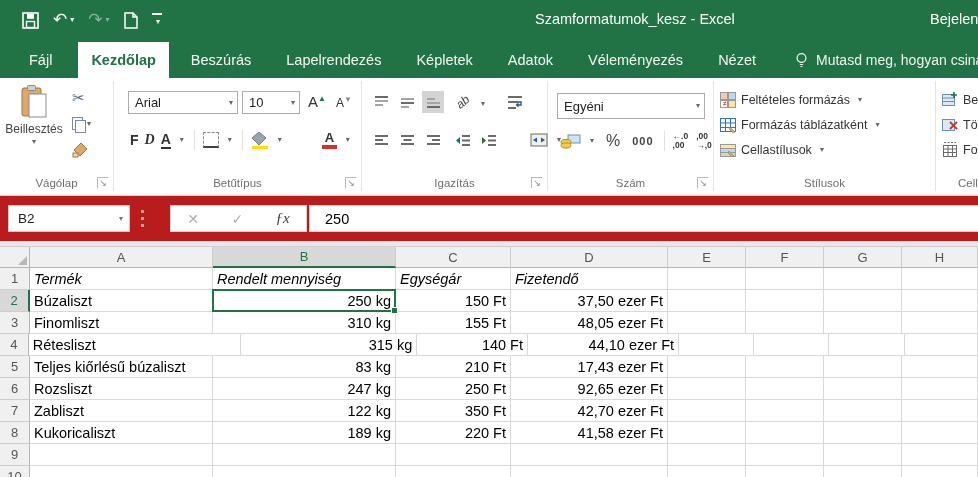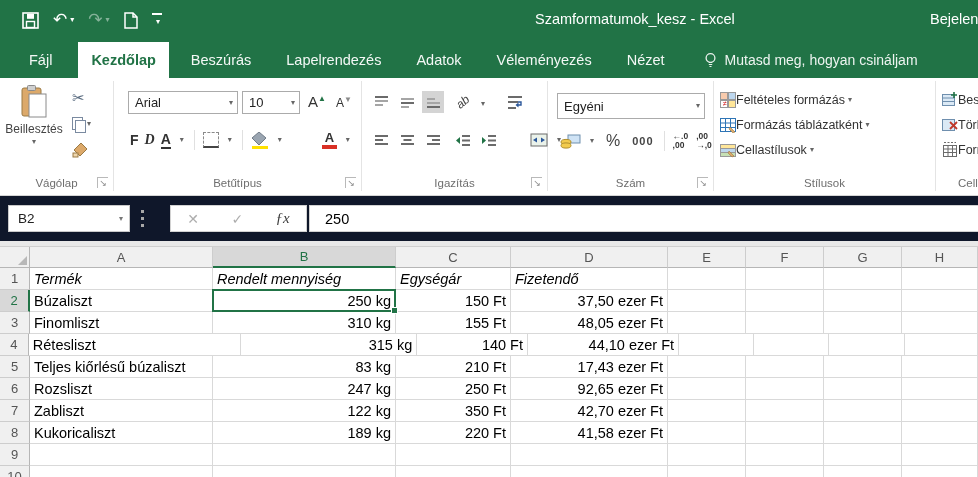--- a/index.html
+++ b/index.html
@@ -73,26 +73,26 @@
 
   .alico { width:22px; height:22px; display:flex; align-items:center; justify-content:center; margin-right:4px; }
   .alico.active { background:#d4d4d4; }
   .ab { font-style:italic; font-size:12px; color:#444; transform:rotate(-40deg); display:inline-block; }
   .decbtn { display:flex; flex-direction:column; font-size:8.5px; line-height:9px; color:#333;
             margin-right:8px; font-weight:700; }
   .numtext { font-size:16px; color:#444; margin-right:12px; }
   .numzeros { font-size:11px; font-weight:700; color:#444; letter-spacing:1px; margin-right:10px; }
   .vsep { width:1px; height:20px; background:#e0e0e0; margin-right:8px; }
 
-  .stylerow { position:absolute; left:6px; display:flex; align-items:center; 
+  .stylerow { position:absolute; left:6px; display:flex; align-items:center; gap:5px;
               height:21px; white-space:nowrap; font-size:12.5px; color:#333; }
   .stylerow .dd { color:#666; }
 
   
-  .fbar { position:absolute; left:0; top:196px; width:100%; height:45px; background:#0f172a; }
+  .fbar { position:absolute; left:0; top:196px; width:100%; height:45px; background:#b91c1c; }
   .namebox { position:absolute; left:8px; top:9px; width:122px; height:27px; background:#fff;
              border:1px solid #c9c9c9; display:flex; align-items:center; font-size:13.5px; color:#222;
              padding-left:9px; }
   .namebox .dd { position:absolute; right:6px; color:#777; }
   .fsplit { position:absolute; left:141px; top:14px; height:17px; width:0;
             border-left:3px dotted #a8a8a8; }
   .fxbox { position:absolute; left:170px; top:9px; width:137px; height:27px; background:#fff;
            border:1px solid #d2d2d2; display:flex; align-items:center; justify-content:space-around;
            color:#adadad; font-size:14px; }
   .fxbox .fx { color:#3d3d3d; font-style:italic; font-family:"Liberation Serif",serif; font-size:15px; }
@@ -162,20 +162,21 @@
     <div class="wtitle">Szamformatumok_kesz - Excel</div>
     <div class="signin">Bejelentkezés</div>
   </div>
 
   <div class="tabrow">
     <div class="tab filetab">Fájl</div>
     <div id="tab-list" style="display:flex;">
         <div class="tab active">Kezdőlap</div>
         <div class="tab">Beszúrás</div>
         <div class="tab">Lapelrendezés</div>
+        <div class="tab">Képletek</div>
         <div class="tab">Adatok</div>
         <div class="tab">Véleményezés</div>
         <div class="tab">Nézet</div>
       </div>
     <div class="tellme">
       <svg width="15" height="17" viewBox="0 0 15 17">
         <circle cx="7.5" cy="6" r="4.4" fill="none" stroke="#e9f1ec" stroke-width="1.3"></circle>
         <path d="M5.8 10.5 h3.4 M5.8 12.5 h3.4 M6.5 14.5 h2" stroke="#e9f1ec" stroke-width="1.2" fill="none"></path>
       </svg>
       <span>Mutasd meg, hogyan csináljam</span>

